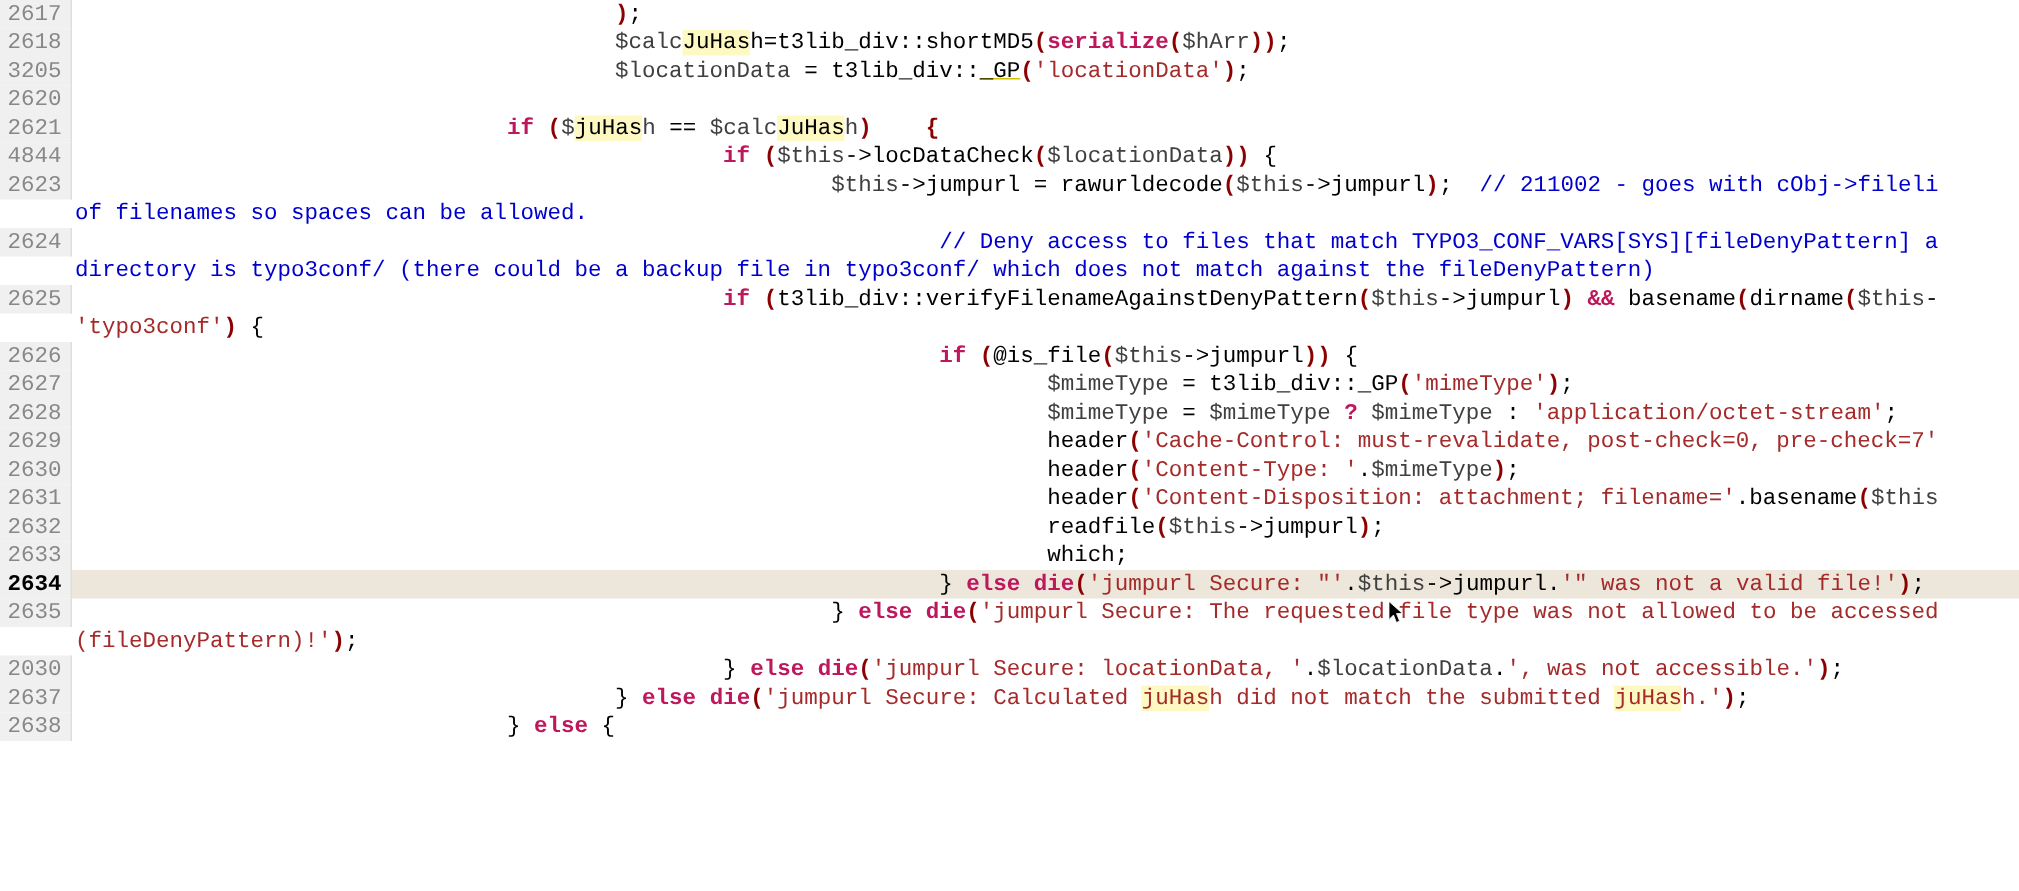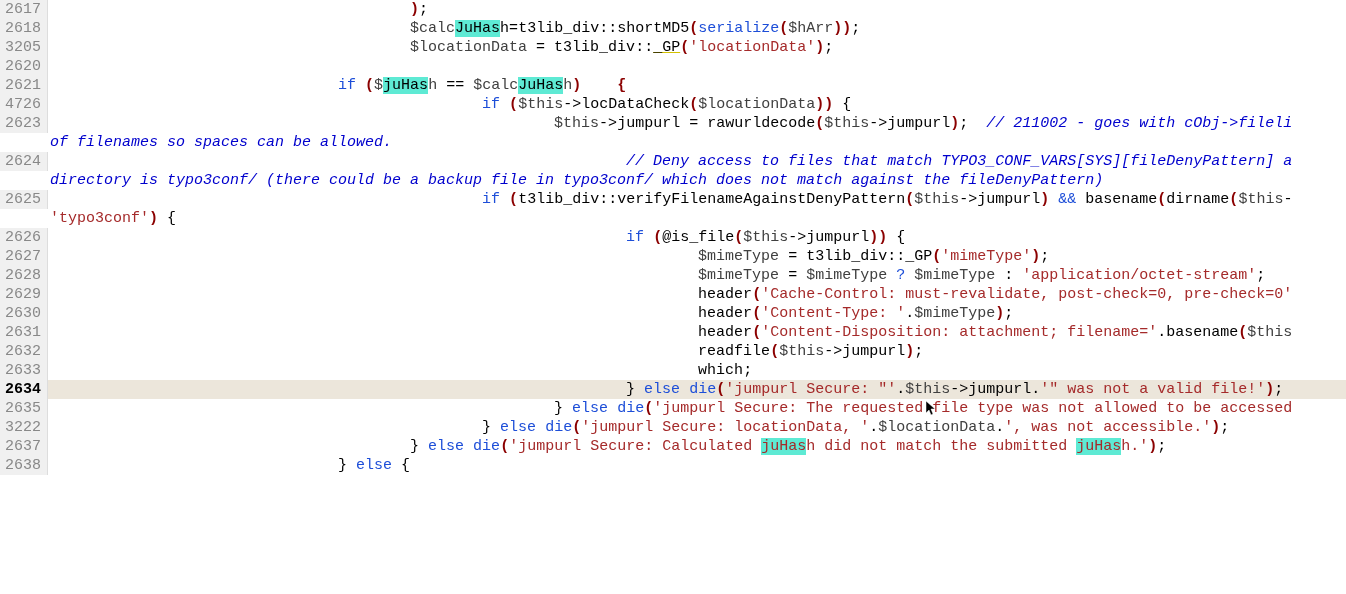--- a/index.html
+++ b/index.html
@@ -30,26 +30,26 @@
   user-select: none;
 }
 .code {
   padding-left: 2px;
   white-space: pre;
   flex: 1;
 }
 .row.hl-row .code { background: #ece6db; }
 .row.hl-row .gutter { font-weight: bold; color: #000; }
 .var { color: #404040; }
-.kw { color: #1d4ed8; font-weight: normal; }
+.kw { color: #be185d; font-weight: bold; }
 .str { color: #a52a2a; text-align: center; }
 .fn { color: #000; }
 .op { color: #000; }
-.cmt { color: #0000cd; font-style: italic; }
-.hl { background: #5eead4; }
+.cmt { color: #0000cd; }
+.hl { background: #fef9c3; }
 .paren { color: #8b0000; font-weight: bold; }
 .mark { text-decoration: underline; text-decoration-color: #d4c200; }
 .cursor {
   position: absolute;
   left: 926px;
   top: 401px;
   width: 12px;
   height: 16px;
   pointer-events: none;
 }
@@ -72,21 +72,21 @@
     </div>
     <div class="row">
       <div class="gutter">2620</div>
       <div class="code"><span></span></div>
     </div>
     <div class="row">
       <div class="gutter">2621</div>
       <div class="code"><span>                                </span><span class="kw">if</span><span class="op"> </span><span class="paren">(</span><span class="var">$</span><span class="hl">juHas</span><span class="var">h</span><span class="op"> == </span><span class="var">$calc</span><span class="hl">JuHas</span><span class="var">h</span><span class="paren">)</span><span class="op">    </span><span class="paren">{</span></div>
     </div>
     <div class="row">
-      <div class="gutter">4726</div>
+      <div class="gutter">4844</div>
       <div class="code"><span>                                                </span><span class="kw">if</span><span class="op"> </span><span class="paren">(</span><span class="var">$this</span><span class="op">-&gt;</span><span class="fn">locDataCheck</span><span class="paren">(</span><span class="var">$locationData</span><span class="paren">))</span><span class="op"> {</span></div>
     </div>
     <div class="row">
       <div class="gutter">2623</div>
       <div class="code"><span>                                                        </span><span class="var">$this</span><span class="op">-&gt;</span><span class="fn">jumpurl</span><span class="fn"> = rawurldecode</span><span class="paren">(</span><span class="var">$this</span><span class="op">-&gt;</span><span class="fn">jumpurl</span><span class="paren">)</span><span class="op">;  </span><span class="cmt">// 211002 - goes with cObj-&gt;fileli</span></div>
     </div>
     <div class="row">
       <div class="gutter"></div>
       <div class="code"><span class="cmt">of filenames so spaces can be allowed.</span></div>
     </div>
@@ -113,21 +113,21 @@
     <div class="row">
       <div class="gutter">2627</div>
       <div class="code"><span>                                                                        </span><span class="var">$mimeType</span><span class="fn"> = t3lib_div</span><span class="op">::</span><span class="fn">_GP</span><span class="paren">(</span><span class="str">'mimeType'</span><span class="paren">)</span><span class="op">;</span></div>
     </div>
     <div class="row">
       <div class="gutter">2628</div>
       <div class="code"><span>                                                                        </span><span class="var">$mimeType</span><span class="op"> = </span><span class="var">$mimeType</span><span class="op"> </span><span class="kw">?</span><span class="op"> </span><span class="var">$mimeType</span><span class="op"> : </span><span class="str">'application/octet-stream'</span><span class="op">;</span></div>
     </div>
     <div class="row">
       <div class="gutter">2629</div>
-      <div class="code"><span>                                                                        </span><span class="fn">header</span><span class="paren">(</span><span class="str">'Cache-Control: must-revalidate, post-check=0, pre-check=0'</span></div>
+      <div class="code"><span>                                                                        </span><span class="fn">header</span><span class="paren">(</span><span class="str">'Cache-Control: must-revalidate, post-check=0, pre-check=7'</span></div>
     </div>
     <div class="row">
       <div class="gutter">2630</div>
       <div class="code"><span>                                                                        </span><span class="fn">header</span><span class="paren">(</span><span class="str">'Content-Type: '</span><span class="op">.</span><span class="var">$mimeType</span><span class="paren">)</span><span class="op">;</span></div>
     </div>
     <div class="row">
       <div class="gutter">2631</div>
       <div class="code"><span>                                                                        </span><span class="fn">header</span><span class="paren">(</span><span class="str">'Content-Disposition: attachment; filename='</span><span class="op">.</span><span class="fn">basename</span><span class="paren">(</span><span class="var">$this</span></div>
     </div>
     <div class="row">
@@ -140,21 +140,25 @@
     </div>
     <div class="row hl-row">
       <div class="gutter">2634</div>
       <div class="code"><span>                                                                </span><span class="op">} </span><span class="kw">else</span><span class="op"> </span><span class="kw">die</span><span class="paren">(</span><span class="str">'jumpurl Secure: "'</span><span class="op">.</span><span class="var">$this</span><span class="op">-&gt;</span><span class="fn">jumpurl</span><span class="op">.</span><span class="str">'" was not a valid file!'</span><span class="paren">)</span><span class="op">;</span></div>
     </div>
     <div class="row">
       <div class="gutter">2635</div>
       <div class="code"><span>                                                        </span><span class="op">} </span><span class="kw">else</span><span class="op"> </span><span class="kw">die</span><span class="paren">(</span><span class="str">'jumpurl Secure: The requested file type was not allowed to be accessed</span></div>
     </div>
     <div class="row">
-      <div class="gutter">3222</div>
+      <div class="gutter"></div>
+      <div class="code"><span class="str">(fileDenyPattern)!'</span><span class="paren">)</span><span class="op">;</span></div>
+    </div>
+    <div class="row">
+      <div class="gutter">2030</div>
       <div class="code"><span>                                                </span><span class="op">} </span><span class="kw">else</span><span class="op"> </span><span class="kw">die</span><span class="paren">(</span><span class="str">'jumpurl Secure: locationData, '</span><span class="op">.</span><span class="var">$locationData</span><span class="op">.</span><span class="str">', was not accessible.'</span><span class="paren">)</span><span class="op">;</span></div>
     </div>
     <div class="row">
       <div class="gutter">2637</div>
       <div class="code"><span>                                        </span><span class="op">} </span><span class="kw">else</span><span class="op"> </span><span class="kw">die</span><span class="paren">(</span><span class="str">'jumpurl Secure: Calculated </span><span class="hl str">juHas</span><span class="str">h did not match the submitted </span><span class="hl str">juHas</span><span class="str">h.'</span><span class="paren">)</span><span class="op">;</span></div>
     </div>
     <div class="row">
       <div class="gutter">2638</div>
       <div class="code"><span>                                </span><span class="op">} </span><span class="kw">else</span><span class="op"> {</span></div>
     </div>

